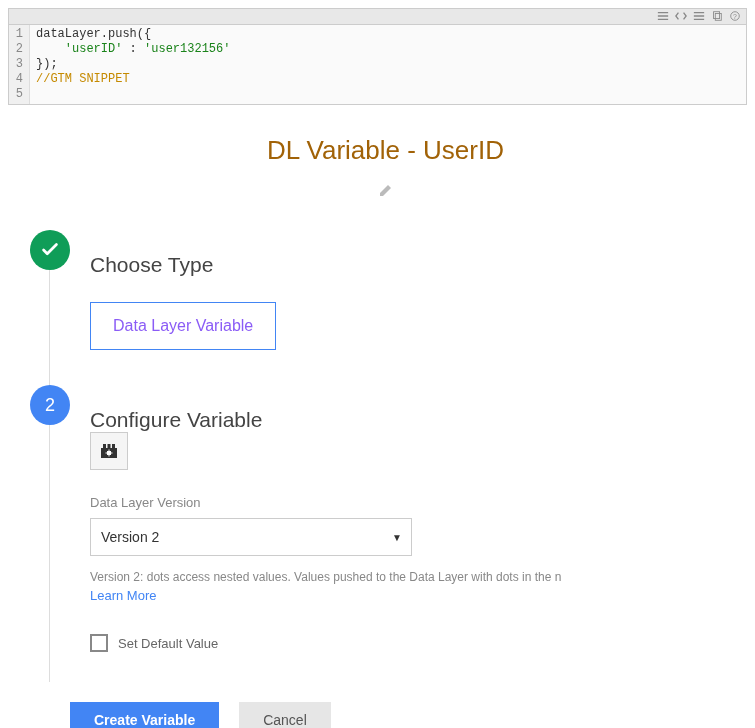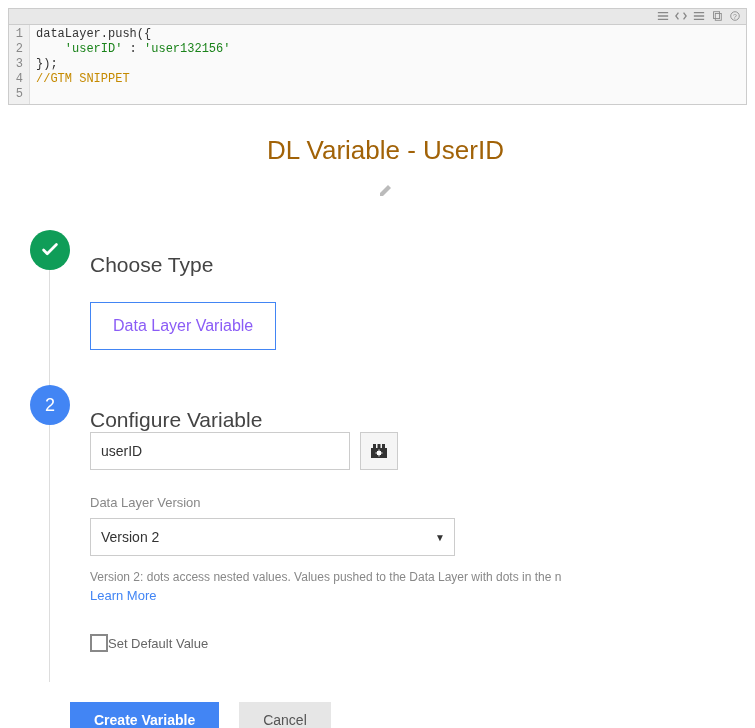--- a/index.html
+++ b/index.html
@@ -36,28 +36,28 @@
     
     .step2 .step-body { padding-bottom: 30px; }
     
     .field-label { font-size: 13px; color: #888; margin: 25px 0 8px 0; display: flex; align-items: center; gap: 6px; }
     .help-badge { display: inline-flex; align-items: center; justify-content: center; width: 14px; height: 14px; border: 1px solid #bbb; font-size: 10px; color: #999; cursor: pointer; }
     
     .input-row { display: flex; align-items: center; gap: 10px; }
     .text-input { width: 260px; height: 38px; border: 1px solid #ccc; padding: 0 10px; font-size: 14px; color: #333; font-family: inherit; }
     .lego-btn { width: 38px; height: 38px; border: 1px solid #ccc; background: #f5f5f5; display: flex; align-items: center; justify-content: center; cursor: pointer; }
     
-    .select-wrap { position: relative; width: 365px; }
+    .select-wrap { position: relative; width: 322px; }
     .select { width: 100%; height: 38px; border: 1px solid #ccc; padding: 0 10px; font-size: 14px; color: #333; background: #fff; appearance: none; -webkit-appearance: none; cursor: pointer; font-family: inherit; }
     .select-arrow { position: absolute; right: 10px; top: 50%; transform: translateY(-50%); pointer-events: none; font-size: 10px; color: #333; }
     
     .helper-text { font-size: 12px; color: #888; margin-top: 12px; line-height: 1.5; }
     .learn-more { display: inline-block; color: #4285f4; font-size: 13px; margin-top: 0; text-decoration: none; cursor: pointer; }
     
-    .checkbox-row { display: flex; align-items: center; margin-top: 30px; }
+    .checkbox-row { display: flex; align-items: center; gap: 10px; margin-top: 30px; }
     .chk { width: 18px; height: 18px; border: 2px solid #888; cursor: pointer; }
     .chk-label { font-size: 13px; color: #666; }
     
     
     .footer { margin: 20px 0 0 50px; display: flex; gap: 20px; }
     .btn { padding: 10px 24px; font-size: 14px; border: none; cursor: pointer; font-family: inherit; }
     .btn-primary { background: #4285f4; color: #fff; font-weight: 600; }
     .btn-secondary { background: #e6e6e6; color: #555; }
   </style>
 </head>
@@ -119,21 +119,20 @@
         <div class="type-box">Data Layer Variable</div>
       </div>
     </div>
 
     <div class="step step2">
       <div class="step-badge badge-blue">2</div>
       <div class="step-body">
         <div class="step-title">Configure Variable</div>
 
         <div class="input-row">
-          <input class="text-input" type="text" value="userID" style="">
           <div class="lego-btn">
             <svg width="20" height="18" viewBox="0 0 20 18">
               <rect x="2" y="6" width="16" height="10" fill="#333"></rect>
               <rect x="4" y="2" width="3" height="4" fill="#333"></rect>
               <rect x="8.5" y="2" width="3" height="4" fill="#333"></rect>
               <rect x="13" y="2" width="3" height="4" fill="#333"></rect>
               <rect x="8" y="9" width="4" height="4" fill="#fff"></rect>
               <rect x="9.5" y="7.5" width="1" height="7" fill="#fff"></rect>
               <rect x="6.5" y="10.5" width="7" height="1" fill="#fff"></rect>
             </svg>

